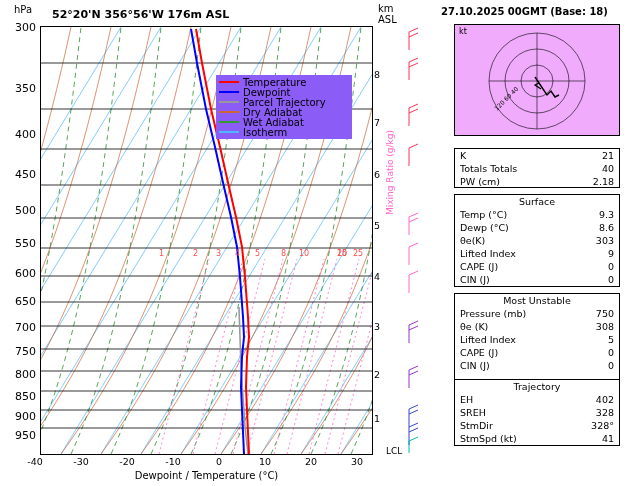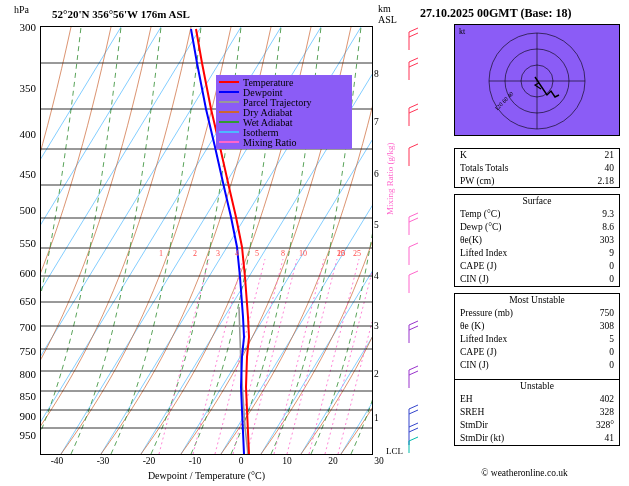--- a/index.html
+++ b/index.html
@@ -1,50 +1,50 @@
 <!DOCTYPE html>
 <html><head>
 <meta charset="utf-8">
 <style>
   html,body{margin:0;padding:0;}
   body{width:629px;height:486px;background:#ffffff;font-family:"DejaVu Sans",sans-serif;position:relative;overflow:hidden;}
-  .root{position:relative;width:629px;height:486px;font-family:Liberation Serif, serif;}
+  .root{position:relative;width:629px;height:486px;}
 
   
   #skewt{position:absolute;left:0;top:0;width:420px;height:486px;}
   .hpa-label{position:absolute;left:14px;top:4px;font-size:10px;}
   .title-main{position:absolute;left:52px;top:8px;font-size:11px;font-weight:bold;}
   .km-label{position:absolute;left:378px;top:3px;font-size:10px;text-align:left;line-height:11px;}
 
   .plotbox{position:absolute;left:40px;top:26px;width:333px;height:429px;border:1px solid #000;box-sizing:border-box;overflow:hidden;background:#fff;}
   .plotbox svg{position:absolute;left:0;top:0;}
 
   .ylabels{position:absolute;left:0;top:26px;width:38px;height:429px;}
   .ylabels div{position:absolute;right:2px;font-size:11px;transform:translateY(-50%);}
-  .xlabels{position:absolute;left:53px;top:456px;width:333px;height:14px;text-align:center;}
+  .xlabels{position:absolute;left:31px;top:456px;width:333px;height:14px;text-align:center;}
   .xlabels div{position:absolute;font-size:9.5px;transform:translateX(-50%);}
   .xaxis-title{position:absolute;left:40px;top:470px;width:333px;text-align:center;font-size:10px;}
 
   .kmlabels{position:absolute;left:374px;top:26px;width:24px;height:429px;}
   .kmlabels div{position:absolute;left:0;font-size:9.5px;transform:translateY(-50%);}
   .lcl-label{position:absolute;left:374px;top:446px;font-size:9px;margin-left:12px;}
 
   .mixlabel{position:absolute;left:385px;top:215px;font-size:9px;color:#ff66cc;
      transform:rotate(-90deg);transform-origin:left top;white-space:nowrap;}
 
   .legend{position:absolute;left:175px;top:48px;width:130px;font-size:10px;background:#8b5cf6;padding:2px 3px;}
   .legend .row{display:flex;align-items:center;height:10px;}
   .legend .sw{width:20px;height:0;border-top-width:2px;border-top-style:solid;margin-right:4px;}
 
   .mixnum{position:absolute;font-size:8px;color:#ff4d4d;}
 
   
   .rightcol{position:absolute;left:420px;top:0;width:209px;height:486px;}
-  .date-title{position:absolute;left:0;top:6px;width:209px;text-align:left;font-size:12px;font-weight:bold;}
-  .hodo-box{position:absolute;left:34px;top:24px;width:166px;height:112px;border:1px solid #000;box-sizing:border-box;background:#8b5cf6;}
+  .date-title{position:absolute;left:0;top:6px;width:209px;text-align:center;font-size:10px;font-weight:bold;}
+  .hodo-box{position:absolute;left:34px;top:24px;width:166px;height:112px;border:1px solid #000;box-sizing:border-box;background:#f0abfc;}
   .hodo-kt{position:absolute;left:4px;top:2px;font-size:8px;}
 
   .tbl{position:absolute;left:34px;width:166px;border:1px solid #000;box-sizing:border-box;background:#fff;font-size:9.5px;}
   .tbl .line{display:flex;justify-content:space-between;padding:0 5px;height:13px;line-height:13px;}
   .tbl .hdr{text-align:center;height:13px;line-height:13px;font-size:9.5px;}
   .credit{position:absolute;left:0;top:468px;width:209px;text-align:center;font-size:9.5px;}
 </style>
 </head>
 <body>
 
@@ -188,24 +188,20 @@
           <span>Dry Adiabat</span>
         </div>
         <div class="row">
           <span class="sw" style="border-top-color:#339933"></span>
           <span>Wet Adiabat</span>
         </div>
         <div class="row">
           <span class="sw" style="border-top-color:#4db8ff"></span>
           <span>Isotherm</span>
         </div>
-        <div class="row">
-          <span class="sw" style="border-top-color:#ff66cc"></span>
-          <span>Mixing Ratio</span>
-        </div>
       </div>
     </div>
 
     <div class="xlabels">
       <div style="left:4px">-40</div>
       <div style="left:50px">-30</div>
       <div style="left:96px">-20</div>
       <div style="left:142px">-10</div>
       <div style="left:188px">0</div>
       <div style="left:234px">10</div>
@@ -354,34 +350,33 @@
           <span>CAPE (J)</span>
           <span>0</span>
         </div>
       <div class="line">
           <span>CIN (J)</span>
           <span>0</span>
         </div>
     </div>
 
     <div class="tbl" style="top:379px;height:67px">
-      <div class="hdr">Unstable</div>
+      <div class="hdr">Trajectory</div>
       <div class="line">
           <span>EH</span>
           <span>402</span>
         </div>
       <div class="line">
           <span>SREH</span>
           <span>328</span>
         </div>
       <div class="line">
           <span>StmDir</span>
           <span>328°</span>
         </div>
       <div class="line">
-          <span>StmDir (kt)</span>
+          <span>StmSpd (kt)</span>
           <span>41</span>
         </div>
     </div>
 
-    <div class="credit">© weatheronline.co.uk</div>
   </div>
 </div>
 
 </body></html>

